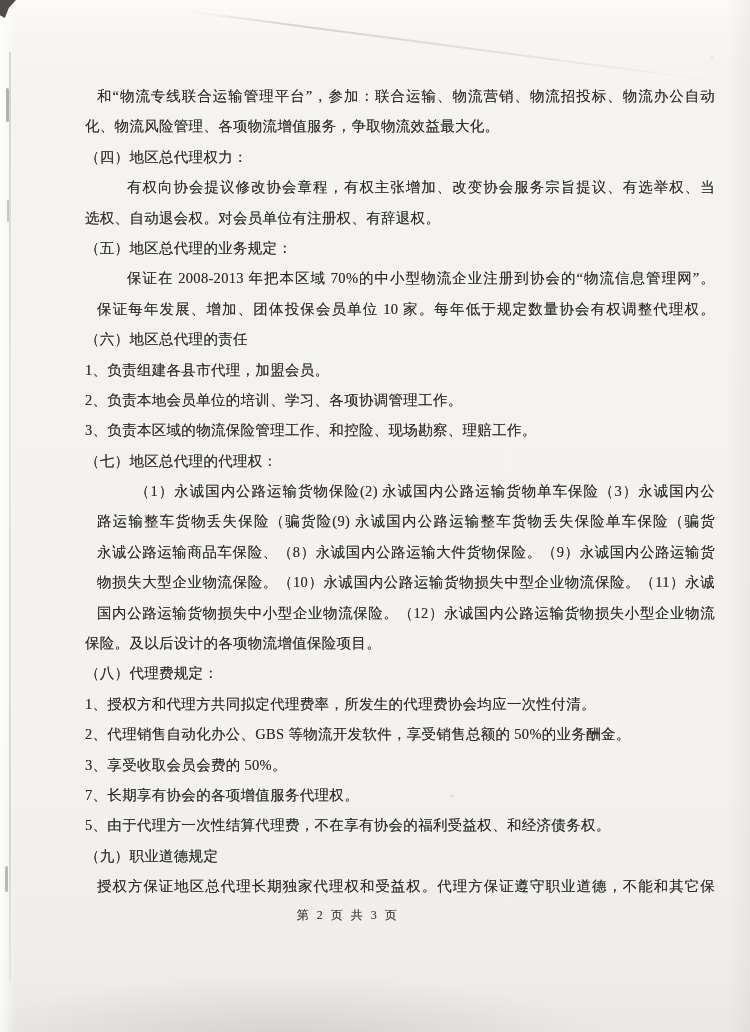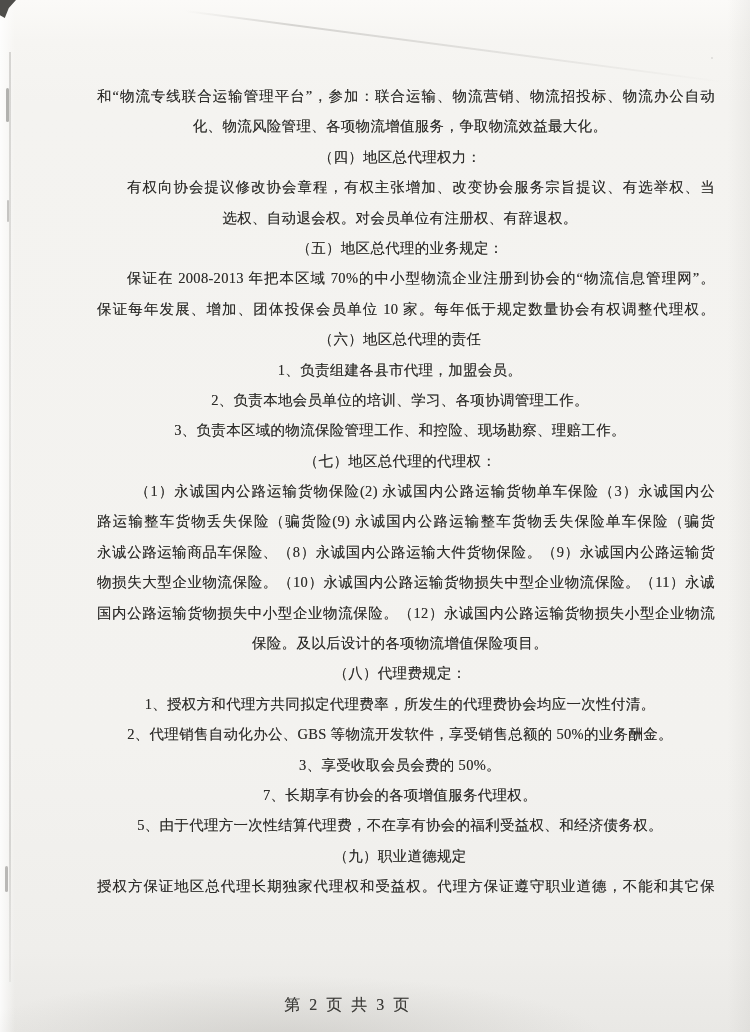--- a/index.html
+++ b/index.html
@@ -43,28 +43,27 @@
   .edge-mark-3{position:absolute;left:5px;top:866px;width:3px;height:26px;background:rgba(92,90,87,.40);border-radius:2px;}
   
   .content{
     position:absolute;left:85px;top:81px;width:630px;
     color:var(--ink,#2d2c29);
   }
   .ln{
     height:30.4px;line-height:30.4px;font-size:14.5px;
     letter-spacing:.3px;white-space:nowrap;
     text-shadow:0 0 .6px rgba(45,44,41,.55);
-    text-align:center;
   }
   .just{white-space:normal;text-align:justify;text-align-last:justify;text-justify:inter-ideograph;margin-left:12px;}
   .ind{padding-left:30px;}
   .ind2{padding-left:38px;}
   .footer{
-    position:absolute;left:250px;top:995px;width:196px;
-    text-align:center;font-size:16px;letter-spacing:2.5px;
+    position:absolute;left:250px;top:907px;width:196px;
+    text-align:center;font-size:12px;letter-spacing:2.5px;
     color:#3c3b38;text-shadow:0 0 .6px rgba(60,59,56,.5);
   }
 </style>
 </head>
 <body>
 
 <div class="page">
 
   <div class="artifacts"></div>
   <div class="streak"></div>

